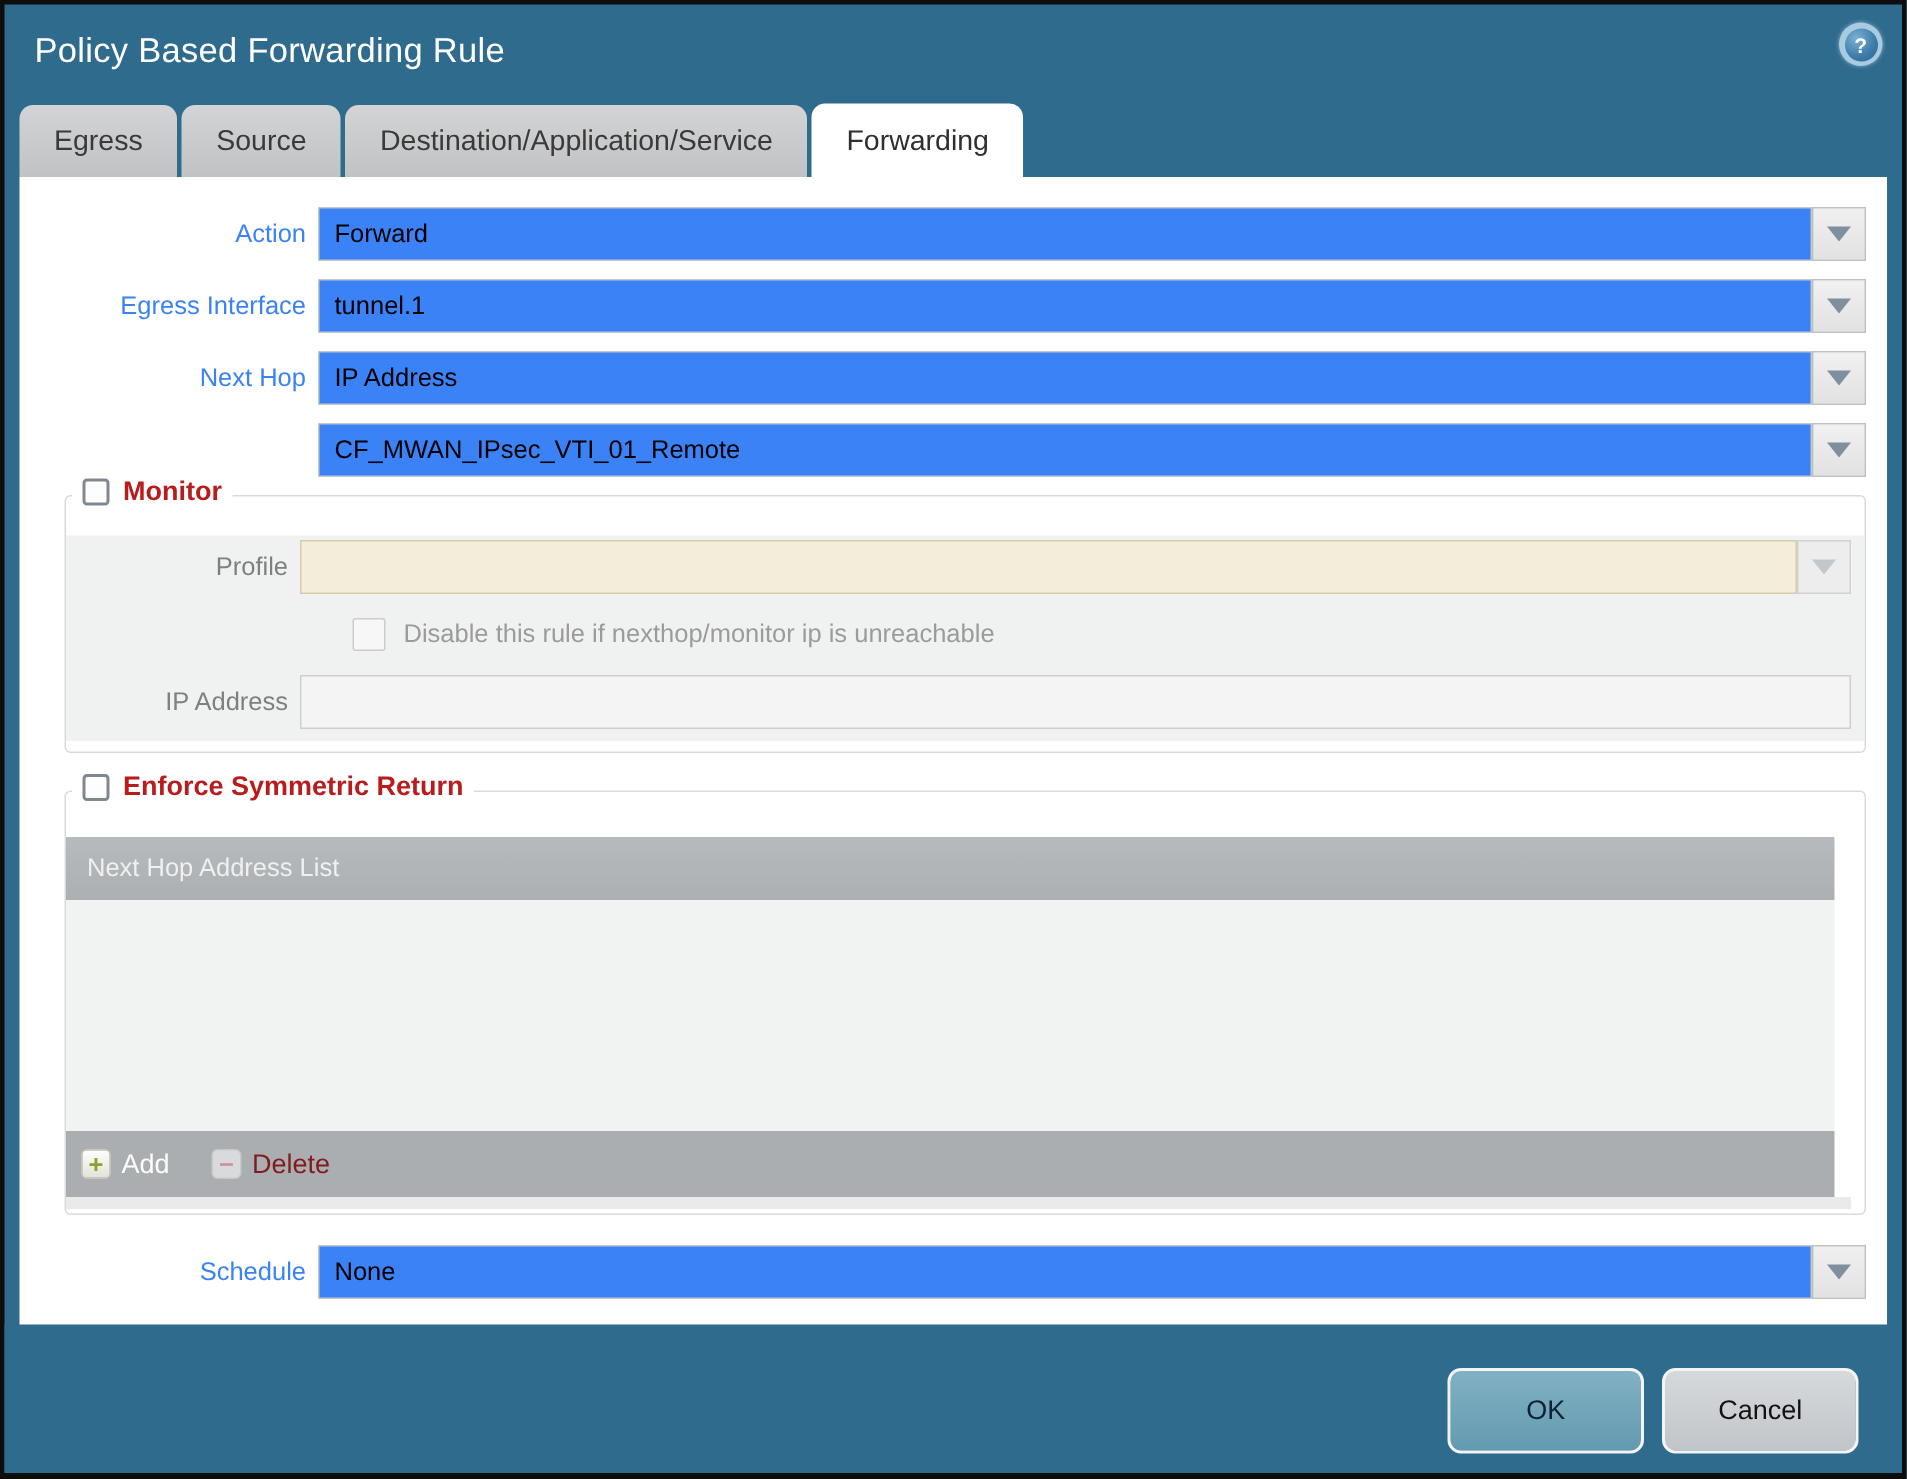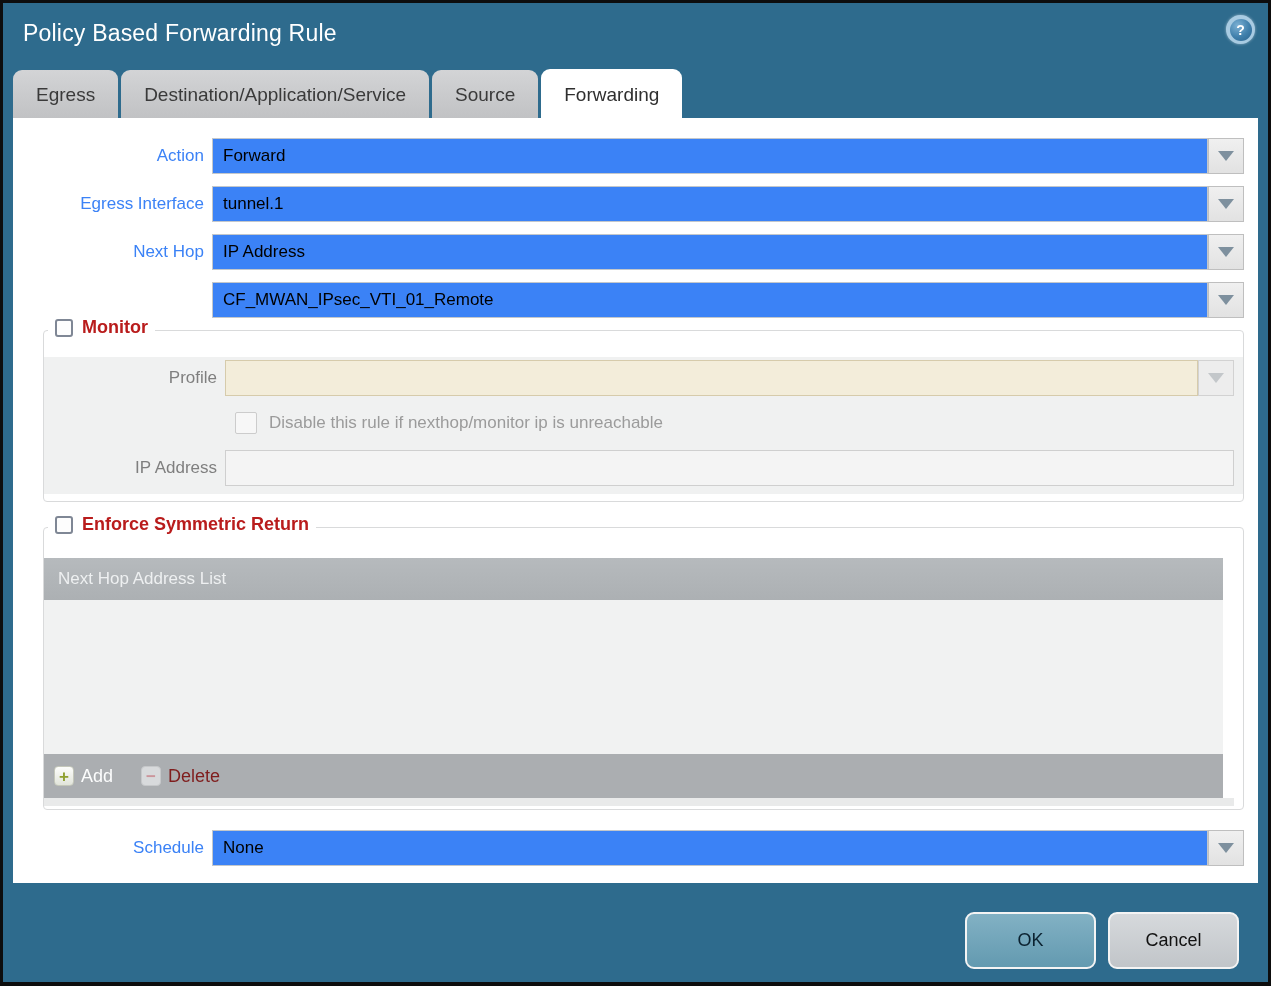--- a/index.html
+++ b/index.html
@@ -103,21 +103,21 @@
     font-size: 18px; font-weight: bold; color: #b91c1c;
   }
   .cb {
     width: 18px; height: 18px; flex: none;
     border: 2px solid #7f8795; border-radius: 3px;
     background: #fdfdfd; cursor: pointer;
   }
   .fieldset.monitor { padding: 26px 0 7px 0; }
   .panel-gray { background: #f0f1f1; padding: 3px 0 8px 0; }
   .m-row { display: flex; align-items: center; margin: 0 9px 12px 0; }
-  .m-row .lbl { width: 181px; text-align: right; padding-right: 8px; color: #7f7f7f; flex: none; }
+  .m-row .lbl { width: 156px; text-align: right; padding-right: 8px; color: #7f7f7f; flex: none; }
   .inputbox.beige { background: #f3edda; border-color: #d6cbab; }
   .inputbox.gray-disabled { background: #f4f4f4; border-color: #cfcfcf; }
   .cb-row { display: flex; align-items: center; margin: 0 0 12px 191px; height: 30px; }
   .cb.disabled {
     width: 22px; height: 22px;
     border: 1px solid #cccccc; background: #f7f7f7;
     border-radius: 2px; cursor: default;
   }
   .cb-row .cb-text { margin-left: 12px; color: #9b9b9b; }
   
@@ -176,22 +176,22 @@
 
   <div class="titlebar">
     <div class="title">Policy Based Forwarding Rule</div>
     <div class="help-btn">
       <div class="inner">?</div>
     </div>
   </div>
 
   <div class="tabs">
     <div class="tab">Egress</div>
+    <div class="tab">Source</div>
     <div class="tab">Destination/Application/Service</div>
-    <div class="tab">Source</div>
     <div class="tab active">Forwarding</div>
   </div>
 
   <div class="content">
 
     <div class="row">
       <div class="lbl">Action</div>
       <div class="inputbox">Forward</div>
       <div class="dd-btn">
         <div class="tri"></div>

